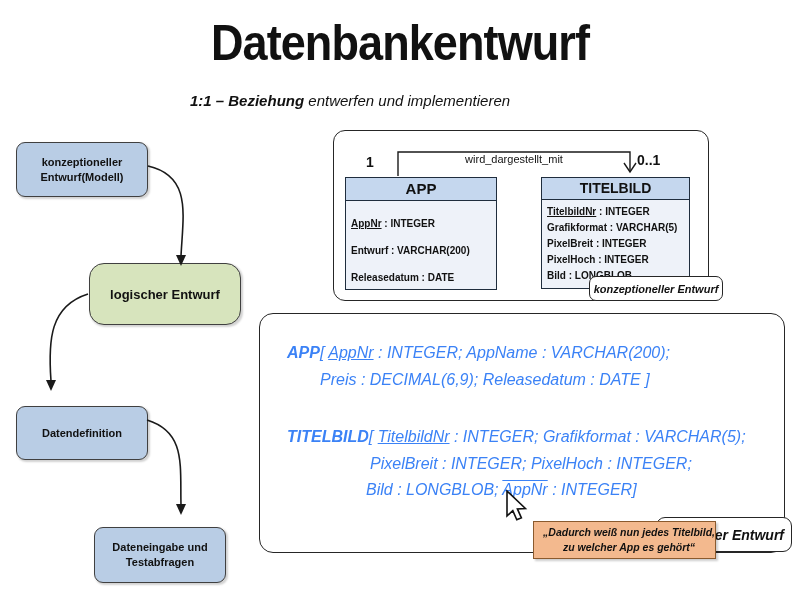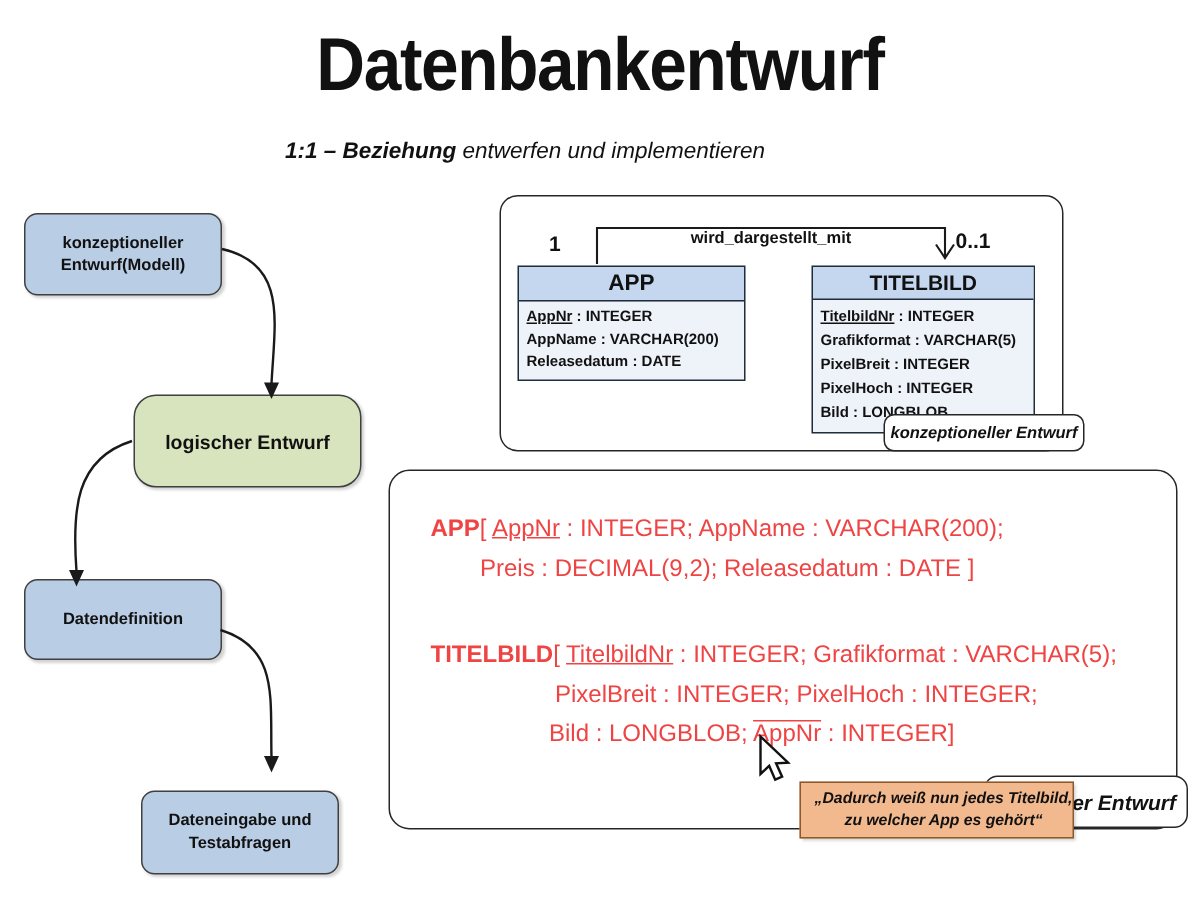--- a/index.html
+++ b/index.html
@@ -14,55 +14,55 @@
   .subtitle .emph{font-weight:700;}
 
   
   .fbox{position:absolute;border:1.4px solid #404040;border-radius:9px;
         background:#b9cde5;display:flex;align-items:center;justify-content:center;
         text-align:center;font-weight:700;font-size:11px;line-height:15px;
         white-space:pre-line;box-shadow:1.5px 1.5px 2px rgba(0,0,0,0.18);}
   .fbox.b1{left:16px;top:142px;width:130px;height:53px;}
   .fbox.green{left:89px;top:263px;width:150px;height:60px;background:#d7e4bd;
               border-radius:15px;font-size:13px;}
-  .fbox.b3{left:16px;top:386px;width:130px;height:52px;justify-content:center;}
+  .fbox.b3{left:16px;top:406px;width:130px;height:52px;justify-content:center;}
   .fbox.b4{left:94px;top:527px;width:130px;height:54px;}
 
   
   .ercontainer{position:absolute;left:333px;top:130px;width:374px;height:169px;
                border:1.4px solid #262626;border-radius:12px;background:#fff;}
   .ertable{position:absolute;border:1.4px solid #1f2d3d;background:#eef2f9;}
   .ertable .hd{background:#c5d7ee;border-bottom:1.4px solid #1f2d3d;text-align:center;
                font-weight:700;}
   .ertable .rows{padding:4px 2px 4px 5px;font-size:10px;font-weight:700;white-space:nowrap;}
   .t-app{left:11px;top:46px;width:150px;}
   .t-app .hd{font-size:15px;height:22px;line-height:22px;}
-  .t-app .rows div{line-height:14.8px;}
+  .t-app .rows div{line-height:14.8px;margin-top:12px;}
   .t-til{left:207px;top:46px;width:147px;}
   .t-til .hd{font-size:14px;height:21px;line-height:21px;}
   .t-til .rows div{line-height:16px;}
   .pk{text-decoration:underline;}
 
   .card{position:absolute;font-weight:700;font-size:14px;}
   .card.left{left:366px;top:154px;}
   .card.right{left:637px;top:152px;}
   .rellabel{position:absolute;left:398px;top:153px;width:232px;text-align:center;
-            font-size:11px;font-weight:700;}
+            font-size:11px;font-weight:400;}
 
   .tab{position:absolute;border:1.3px solid #262626;background:#fff;
        display:flex;align-items:center;font-weight:700;font-style:italic;}
   .tab.top{left:568px;top:276px;width:132px;height:23px;border-radius:7px;
            justify-content:center;font-size:11px;margin-left:21px;}
   .tab.bottom{left:656px;top:517px;width:127px;height:33px;border-radius:9px;
               justify-content:flex-end;padding-right:7px;font-size:14px;z-index:2;}
 
   
   .schemabox{position:absolute;left:259px;top:313px;width:524px;height:238px;
              border:1.4px solid #262626;border-radius:14px;background:#fff;z-index:1;}
-  .sline{position:absolute;font-size:16px;color:#ef4444;white-space:nowrap;z-index:3;}
+  .sline{position:absolute;font-size:16px;color:#3b82f6;white-space:nowrap;z-index:3;font-style:italic;}
   .sline .rel{font-weight:700;}
   .sline .fk{text-decoration:overline;}
   .sA1{left:287px;top:344px;}
   .sA2{left:320px;top:371px;}
   .sT1{left:287px;top:428px;}
   .sT2{left:370px;top:455px;}
   .sT3{left:366px;top:481px;}
 
   
   .note{position:absolute;left:533px;top:521px;width:181px;height:36px;
@@ -97,21 +97,21 @@
   <div class="fbox b4">
     <span>Dateneingabe und
 Testabfragen</span>
   </div>
 
   <div class="ercontainer">
     <div class="ertable t-app">
       <div class="hd">APP</div>
       <div class="rows">
         <div><span class="pk">AppNr</span><span> : INTEGER</span></div>
-        <div><span>AppName</span><span> : VARCHAR(200)</span></div>
+        <div><span>Entwurf</span><span> : VARCHAR(200)</span></div>
         <div><span>Releasedatum</span><span> : DATE</span></div>
       </div>
     </div>
     <div class="ertable t-til">
       <div class="hd">TITELBILD</div>
       <div class="rows">
         <div><span class="pk">TitelbildNr</span><span> : INTEGER</span></div>
         <div><span>Grafikformat</span><span> : VARCHAR(5)</span></div>
         <div><span>PixelBreit</span><span> : INTEGER</span></div>
         <div><span>PixelHoch</span><span> : INTEGER</span></div>
@@ -128,21 +128,21 @@
   </div>
 
   <div class="schemabox"></div>
   <div class="tab bottom">
     <span>logischer Entwurf</span>
   </div>
 
   <div class="sline sA1">
     <span class="rel">APP</span><span>[ </span><span class="pk">AppNr</span><span> : INTEGER; AppName : VARCHAR(200);</span>
   </div>
-  <div class="sline sA2">Preis : DECIMAL(9,2); Releasedatum : DATE ]</div>
+  <div class="sline sA2">Preis : DECIMAL(6,9); Releasedatum : DATE ]</div>
   <div class="sline sT1">
     <span class="rel">TITELBILD</span><span>[ </span><span class="pk">TitelbildNr</span><span> : INTEGER; Grafikformat : VARCHAR(5);</span>
   </div>
   <div class="sline sT2">PixelBreit : INTEGER; PixelHoch : INTEGER;</div>
   <div class="sline sT3">
     <span>Bild : LONGBLOB; </span><span class="fk">AppNr</span><span> : INTEGER]</span>
   </div>
 
   <div class="note">
     <span>„Dadurch weiß nun jedes Titelbild,

